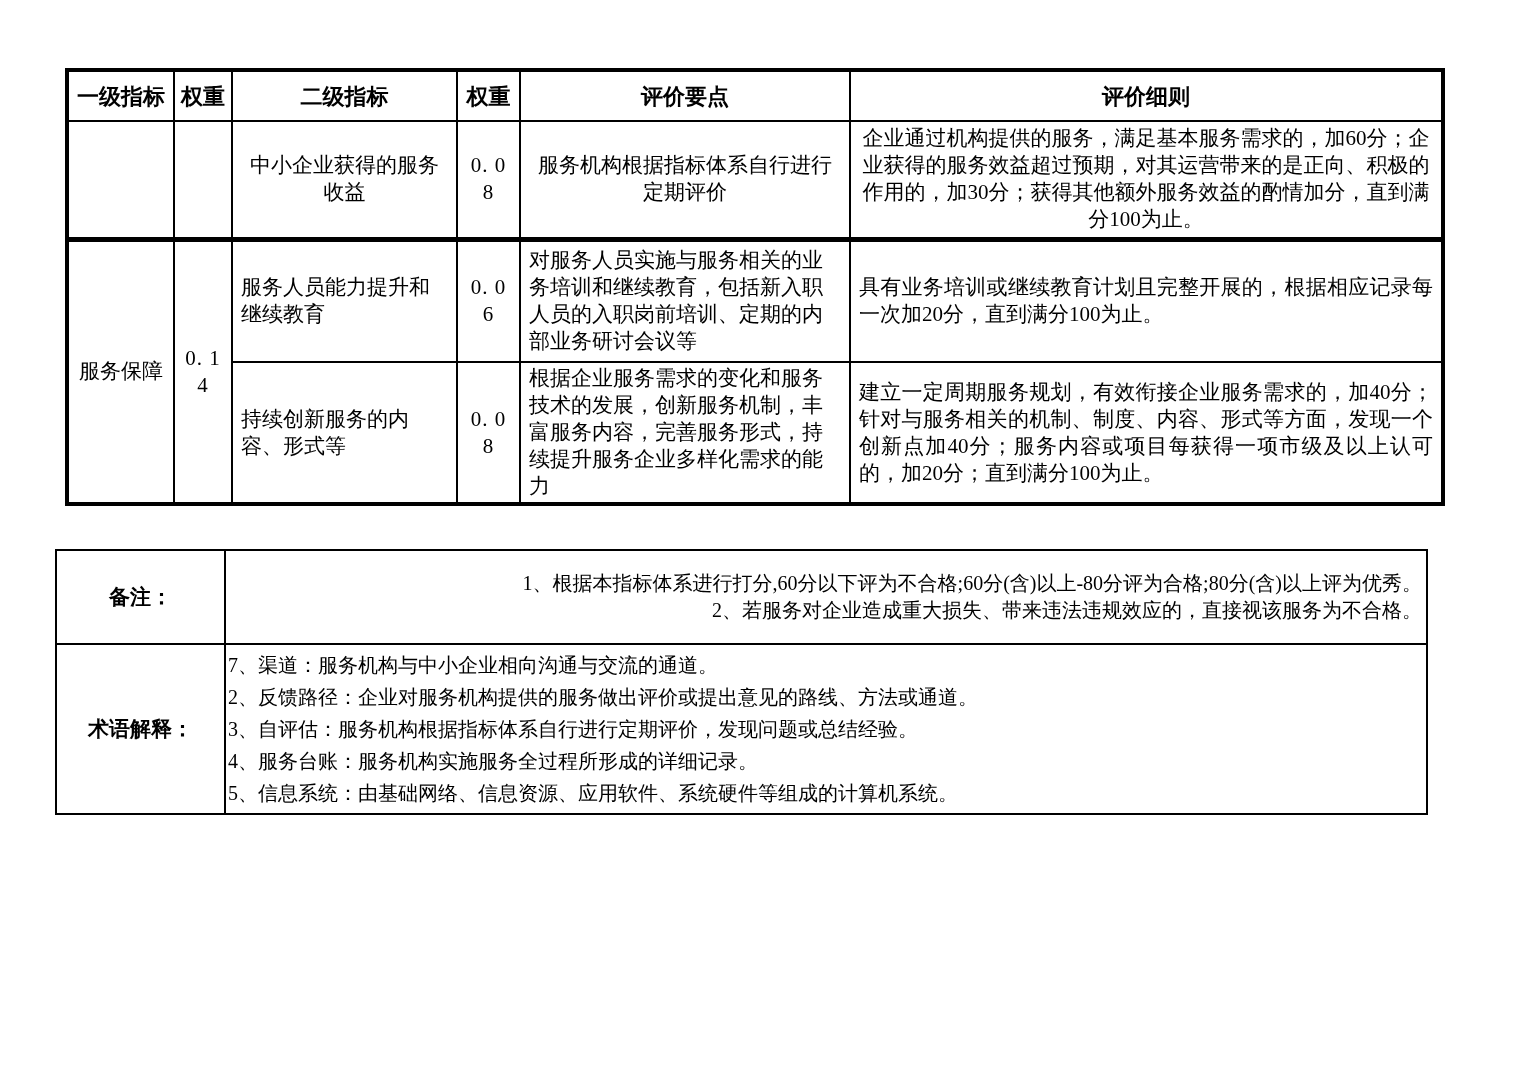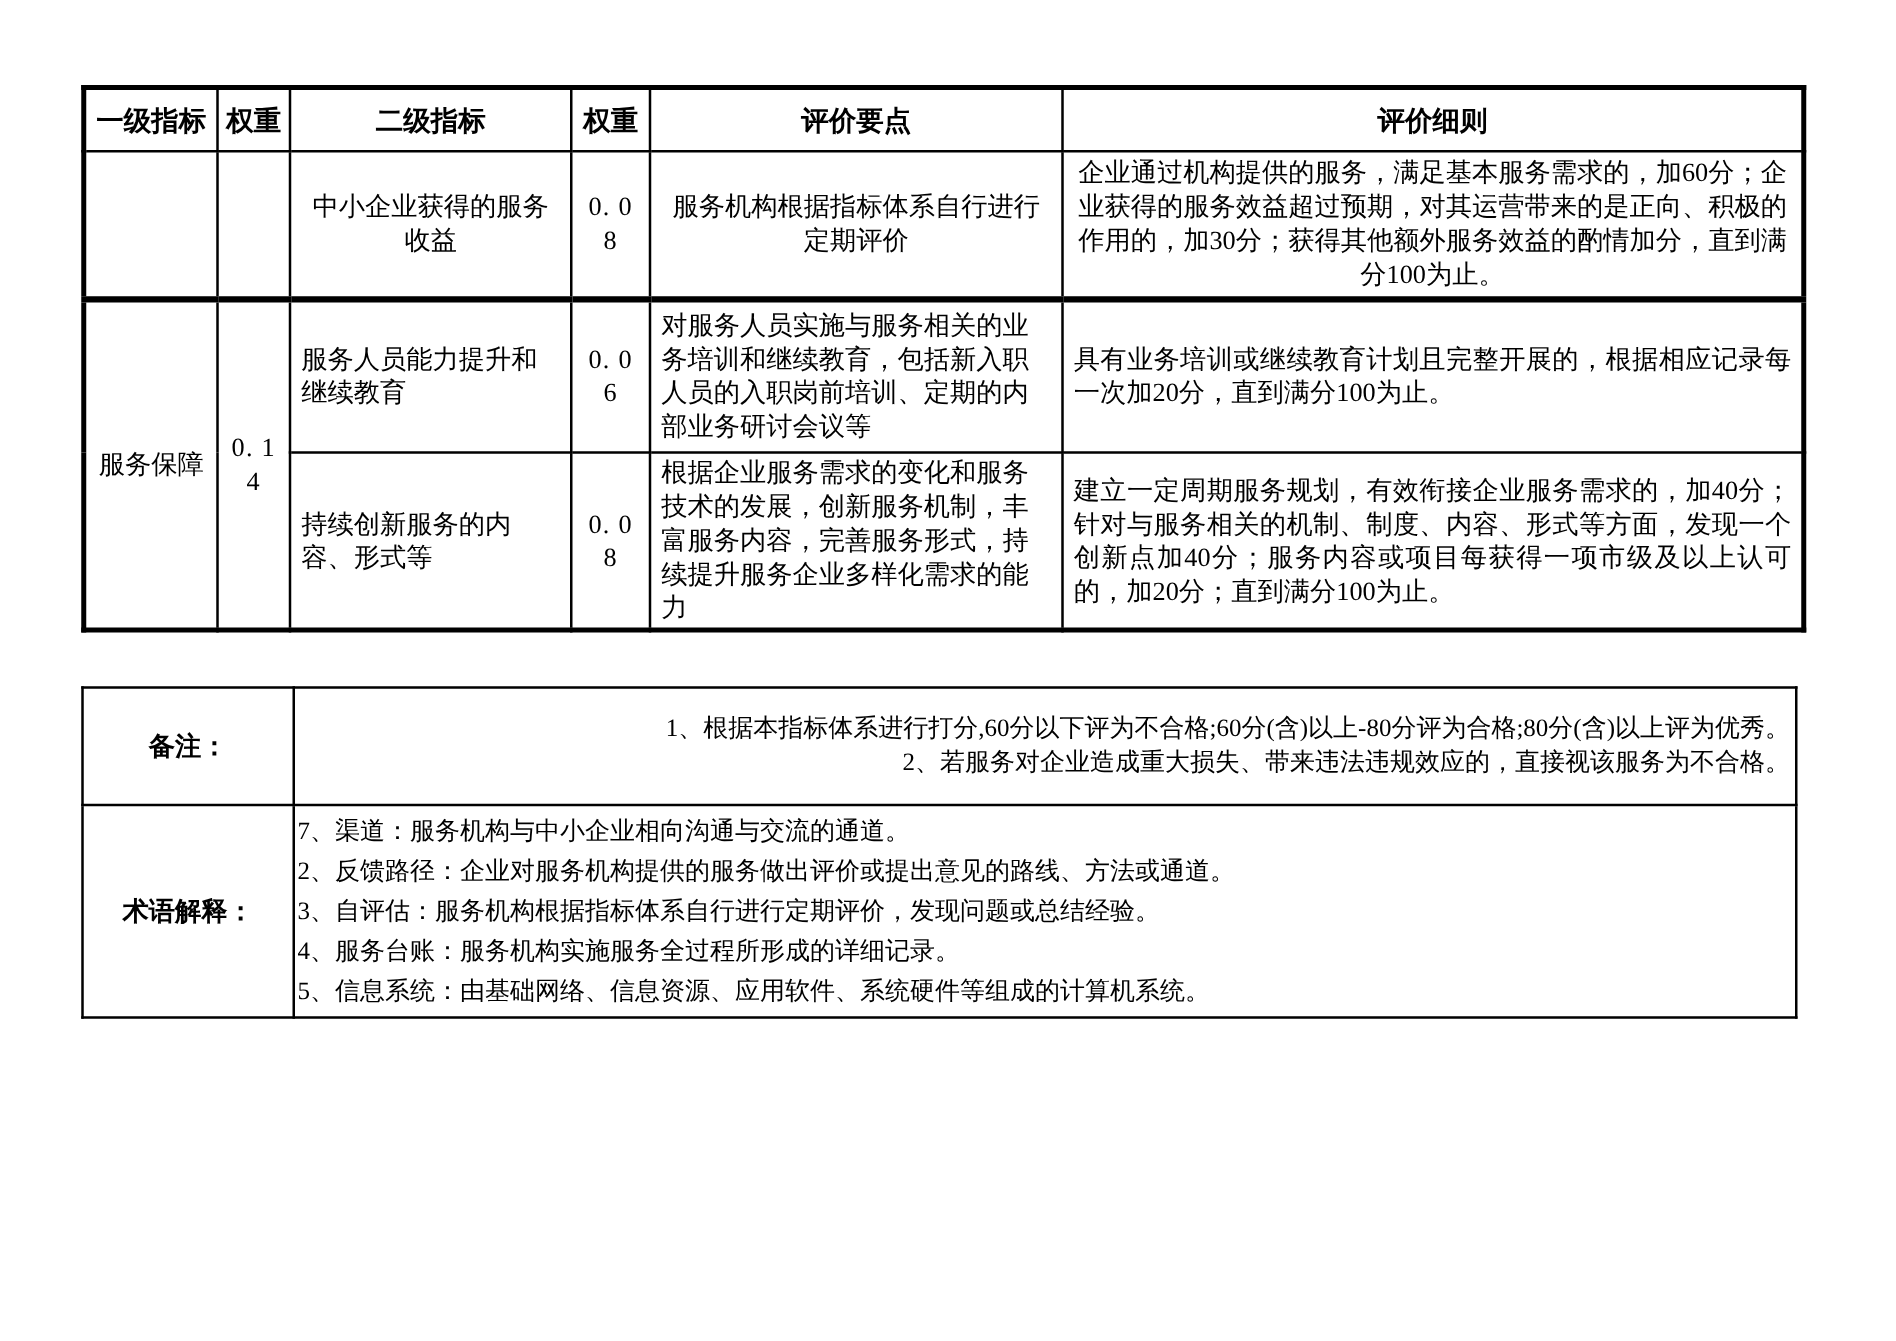--- a/index.html
+++ b/index.html
@@ -40,21 +40,21 @@
   }
   table.t1 tr.sep-thick > td { border-bottom: 5px solid #000; text-align: center; }
   td.c-center { text-align: center; padding: 2px 2px; }
   td.c-left   { text-align: left; }
   td.c-just   { text-align: justify; text-justify: inter-ideograph; padding: 2px 6px; }
   td.wt { letter-spacing: 1px; font-size: 21px; }
 
   
   table.t2 {
     position: absolute;
-    left: 65px;
+    left: 55px;
     top: 549px;
     border-collapse: collapse;
     table-layout: fixed;
     width: 1373px;
     border: 2px solid #000;
   }
   table.t2 td {
     border: 2px solid #000;
     vertical-align: middle;
     font-size: 20px;

